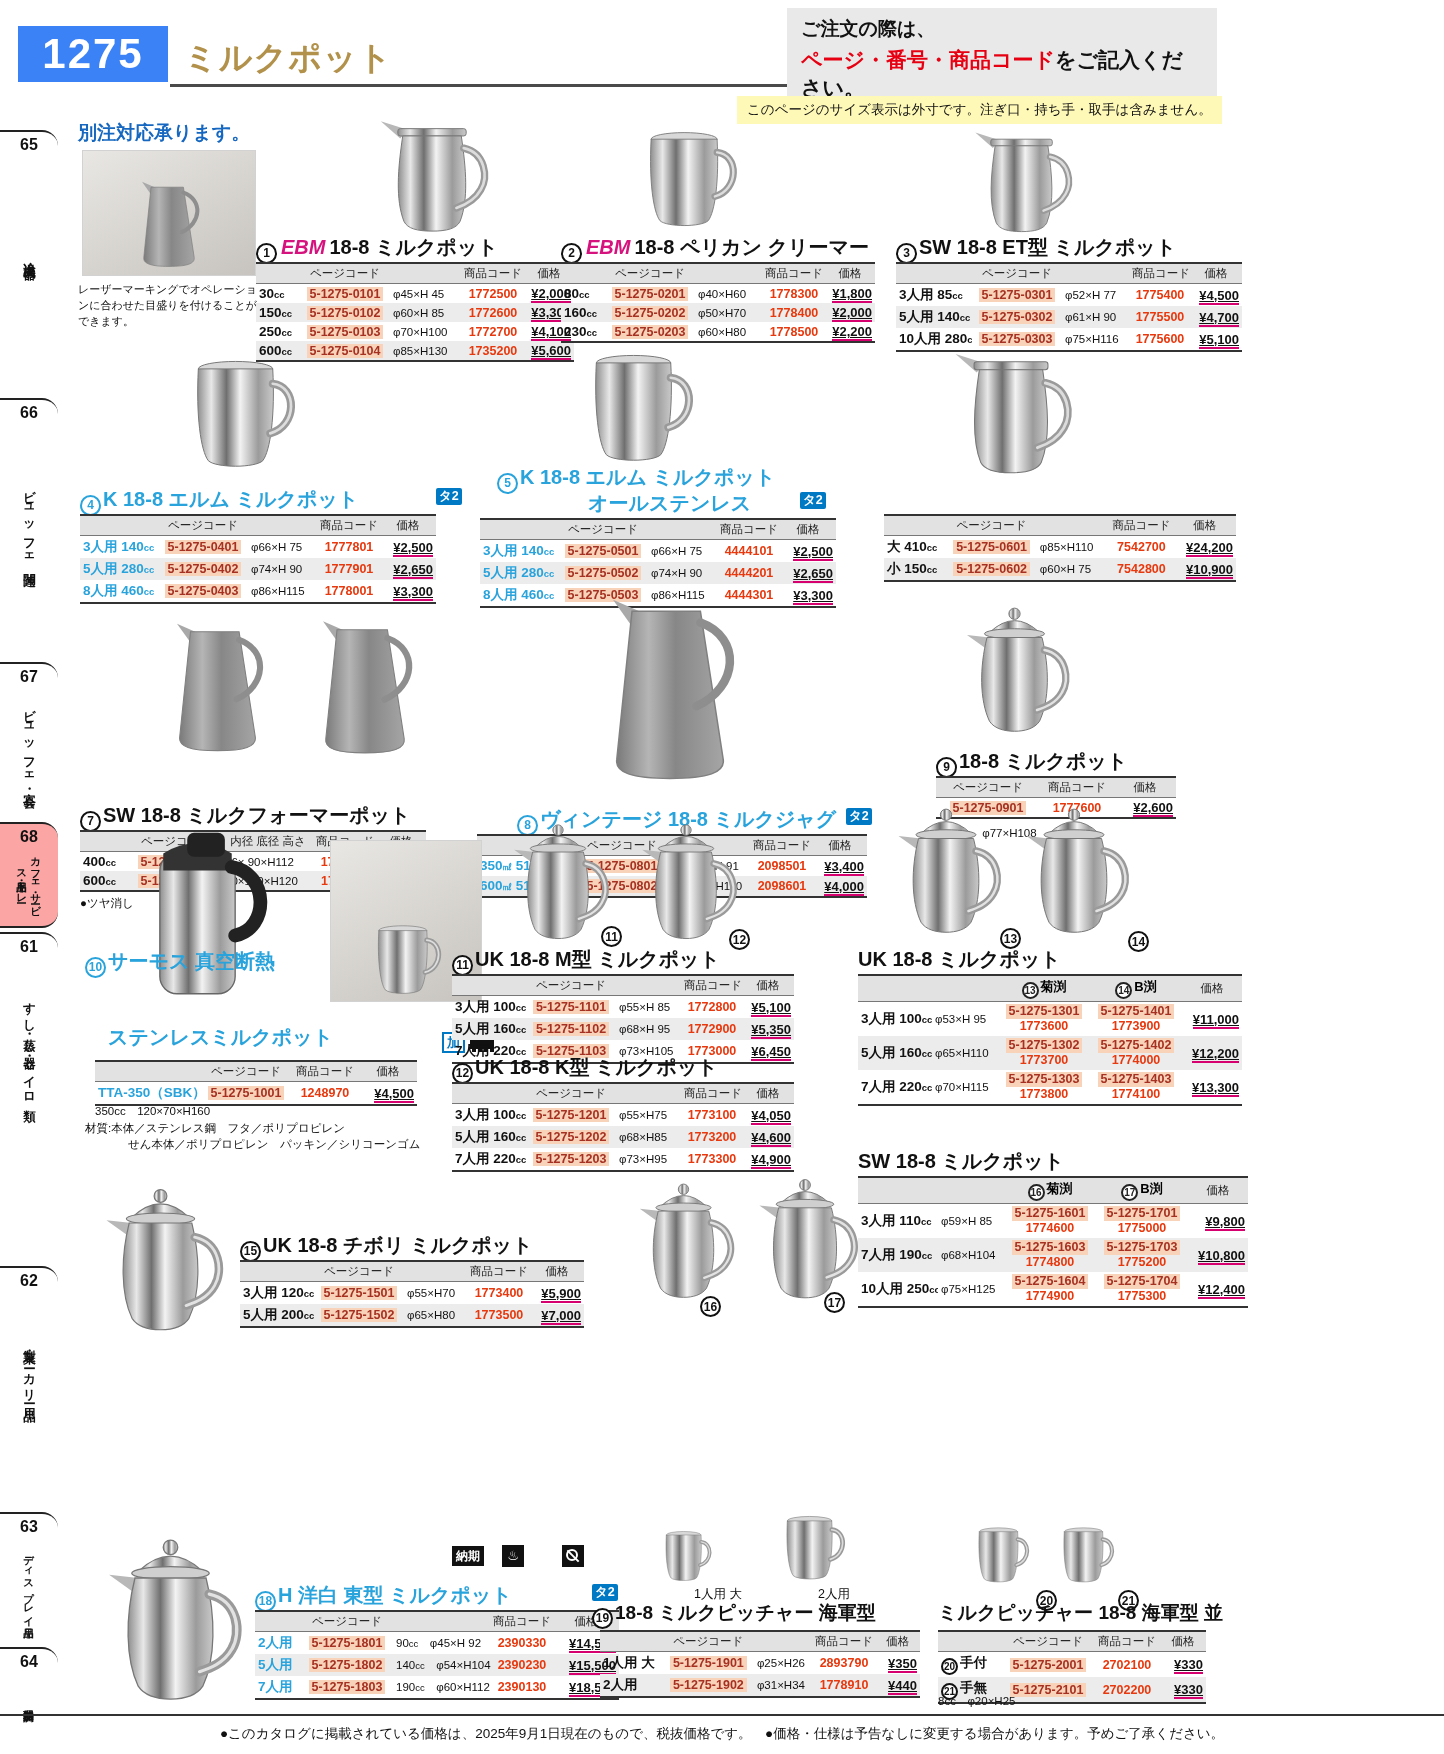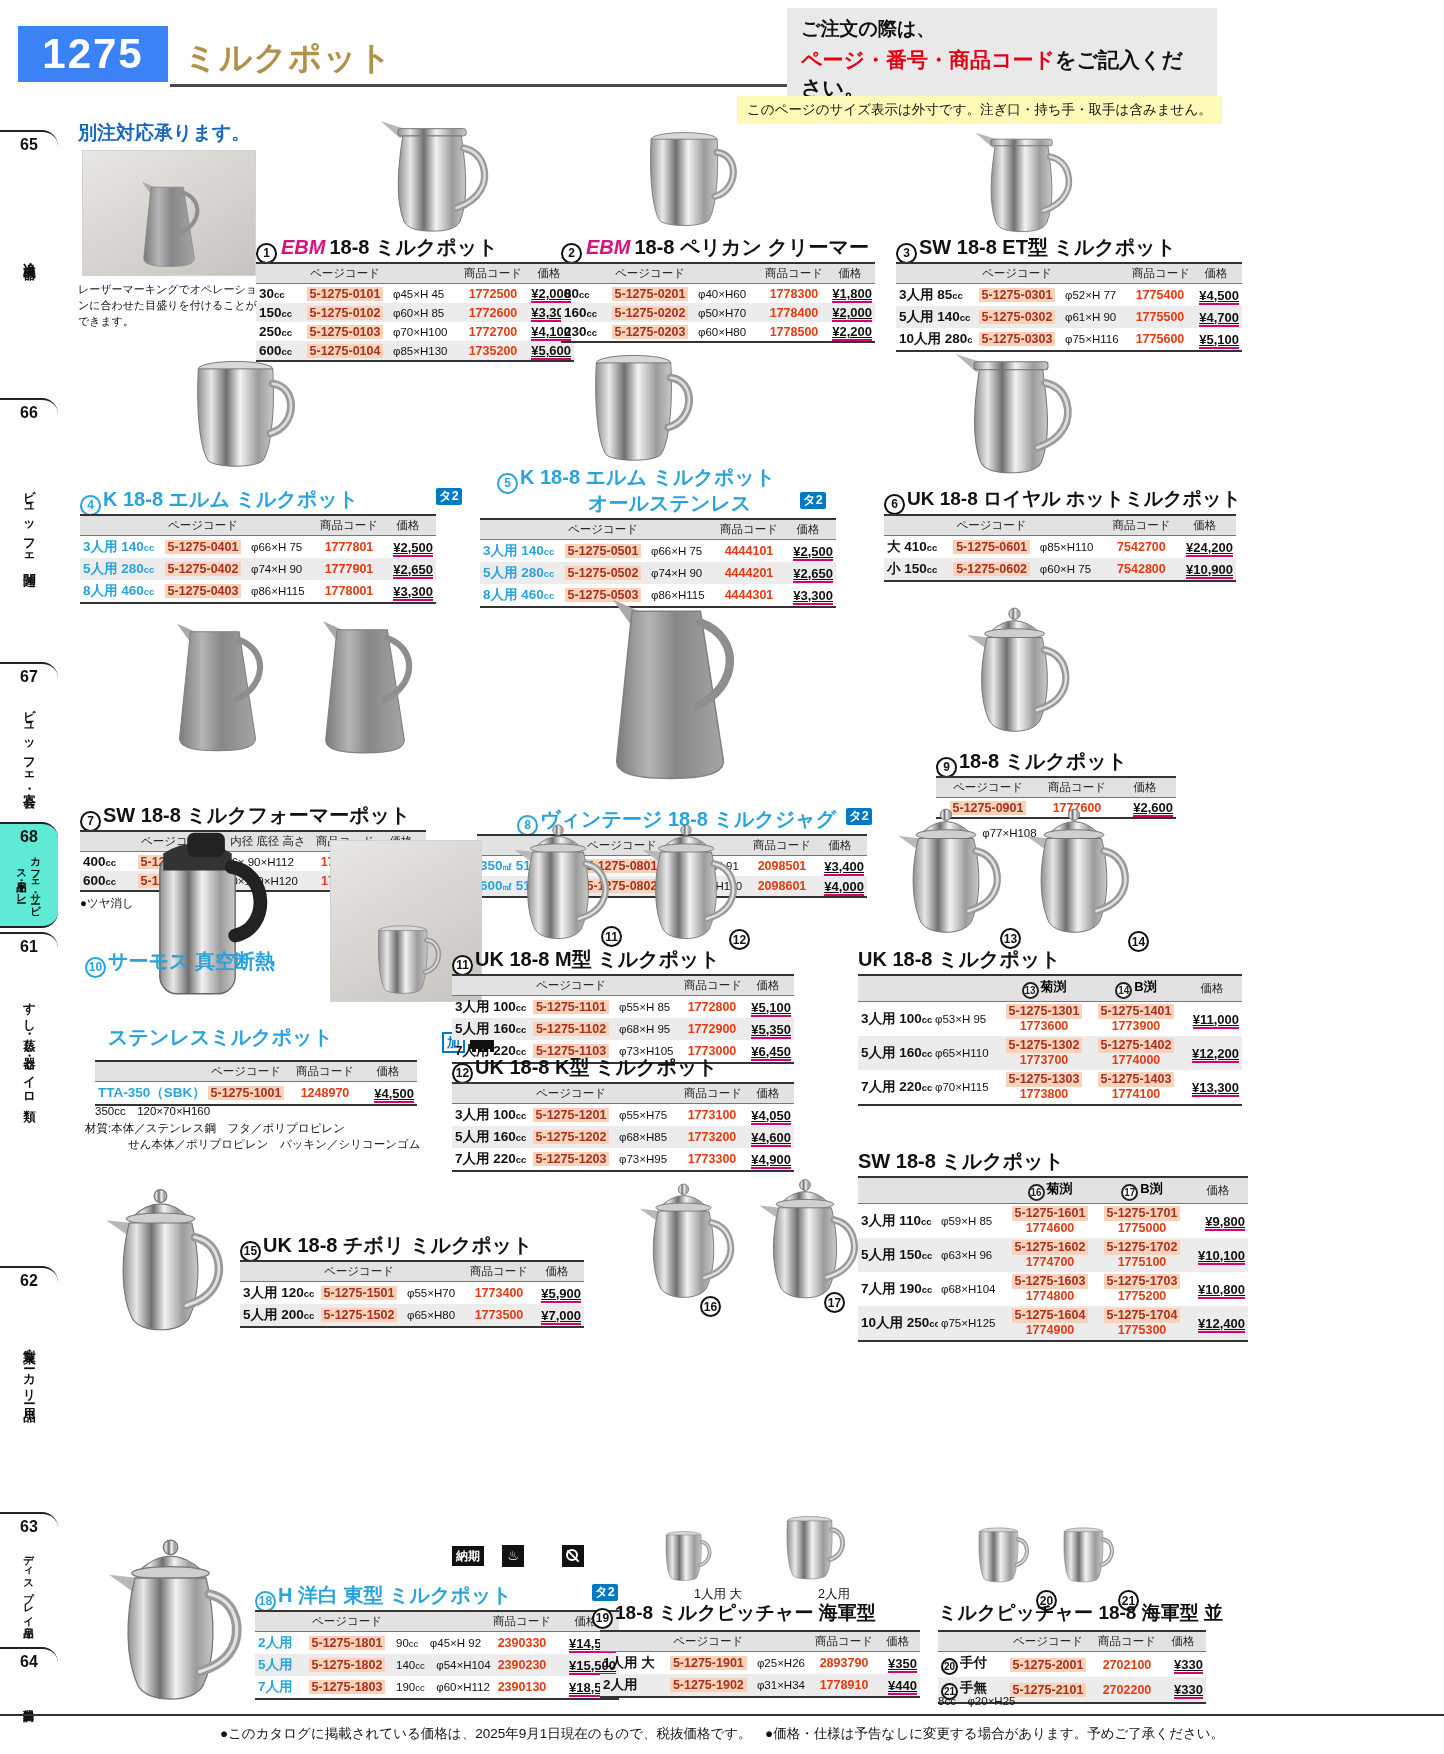--- a/index.html
+++ b/index.html
@@ -10,21 +10,21 @@
   .goldbox{background:#3b82f6;color:#fff;font-weight:bold;font-size:42px;text-align:center;line-height:56px;letter-spacing:2px;}
   .pagetitle{color:#b2914b;font-size:33px;font-weight:bold;letter-spacing:1px;}
   .hrule{background:#4a4a4a;}
   .orderbox{background:#e9e9e9;border-bottom:3px solid #4a4a4a;padding:8px 14px;font-weight:bold;}
   .orderbox .l1{font-size:19px;}
   .orderbox .l2{font-size:21px;margin-top:4px;}
   .red{color:#e60012;}
   .yellownote{background:#fff9b8;font-size:13.5px;padding:5px 10px;white-space:nowrap;}
   
   .tab{left:0;width:58px;border-top:2.5px solid #222;border-top-right-radius:16px;text-align:center;box-sizing:border-box;}
-  .tab.active{background:#5eead4;border-bottom:2.5px solid #222;border-bottom-right-radius:16px;}
+  .tab.active{background:#fca5a5;border-bottom:2.5px solid #222;border-bottom-right-radius:16px;}
   .tab .num{font-size:16px;font-weight:bold;margin-top:4px;line-height:1.1;}
   .tab .vlabel{writing-mode:vertical-rl;display:inline-block;font-size:12.5px;letter-spacing:2px;margin-top:2px;font-weight:bold;}
   
   .ptitle{font-size:20px;font-weight:bold;white-space:nowrap;}
   .ptitle.blue, .blue-t{color:#29a3dc;}
   .circ{display:inline-flex;align-items:center;justify-content:center;width:21px;height:21px;border:2px solid currentColor;border-radius:50%;font-size:12px;font-weight:bold;box-sizing:border-box;vertical-align:-3px;margin-right:2px;background:#fff;}
   .brand{color:#d6127e;font-style:italic;font-weight:bold;margin:0 4px 0 2px;}
   .badge-ta{display:inline-block;background:#0079c4;color:#fff;font-size:12.5px;font-weight:bold;padding:2px 3px;border-radius:2px;line-height:1;}
   .kabadge{display:inline-block;border:2px solid #0079c4;color:#0079c4;background:#fff;font-size:13px;font-weight:bold;line-height:1;padding:2px 3px;}
   .nouki{display:inline-block;background:#111;color:#fff;font-size:12px;font-weight:bold;padding:4px 4px;line-height:1;}
@@ -399,21 +399,20 @@
             <td class="c-price"><span class="pr">¥3,300</span></td>
           </tr>
         </tbody>
       </table>
     </div>
 
   
   <svg class="abs img" viewBox="0 0 100 100" style="left:932px;top:346px" width="158" height="132">
       <use href="#pot-plain"></use>
     </svg>
-  <div class="abs ptitle" style="left:884px;top:486px;font-size:19px"><span class="circ">6</span><span>UK 18-8 ロイヤル ホットミルクポット</span></div>
   <div class="abs" style="left:884px;top:514px;width:352px">
       <table class="ptable">
         <colgroup>
           <col style="width: 62px;">
           <col style="width: 90px;">
           <col style="width: 72px;">
           <col style="width: 64px;">
           <col style="width: 62px;">
         </colgroup>
         <thead>
@@ -852,33 +851,20 @@
             <td class="c-size">φ59×H 85</td>
             <td class="c-dual">
               <span class="pg">5-1275-1601</span>
               <span class="cd">1774600</span>
             </td>
             <td class="c-dual">
               <span class="pg">5-1275-1701</span>
               <span class="cd">1775000</span>
             </td>
             <td class="c-price"><span class="pr">¥9,800</span></td>
-          </tr>
-          <tr>
-            <td class="c-label">5人用 150<span class="sm">cc</span></td>
-            <td class="c-size">φ63×H 96</td>
-            <td class="c-dual">
-              <span class="pg">5-1275-1602</span>
-              <span class="cd">1774700</span>
-            </td>
-            <td class="c-dual">
-              <span class="pg">5-1275-1702</span>
-              <span class="cd">1775100</span>
-            </td>
-            <td class="c-price"><span class="pr">¥10,100</span></td>
           </tr>
           <tr>
             <td class="c-label">7人用 190<span class="sm">cc</span></td>
             <td class="c-size">φ68×H104</td>
             <td class="c-dual">
               <span class="pg">5-1275-1603</span>
               <span class="cd">1774800</span>
             </td>
             <td class="c-dual">
               <span class="pg">5-1275-1703</span>

